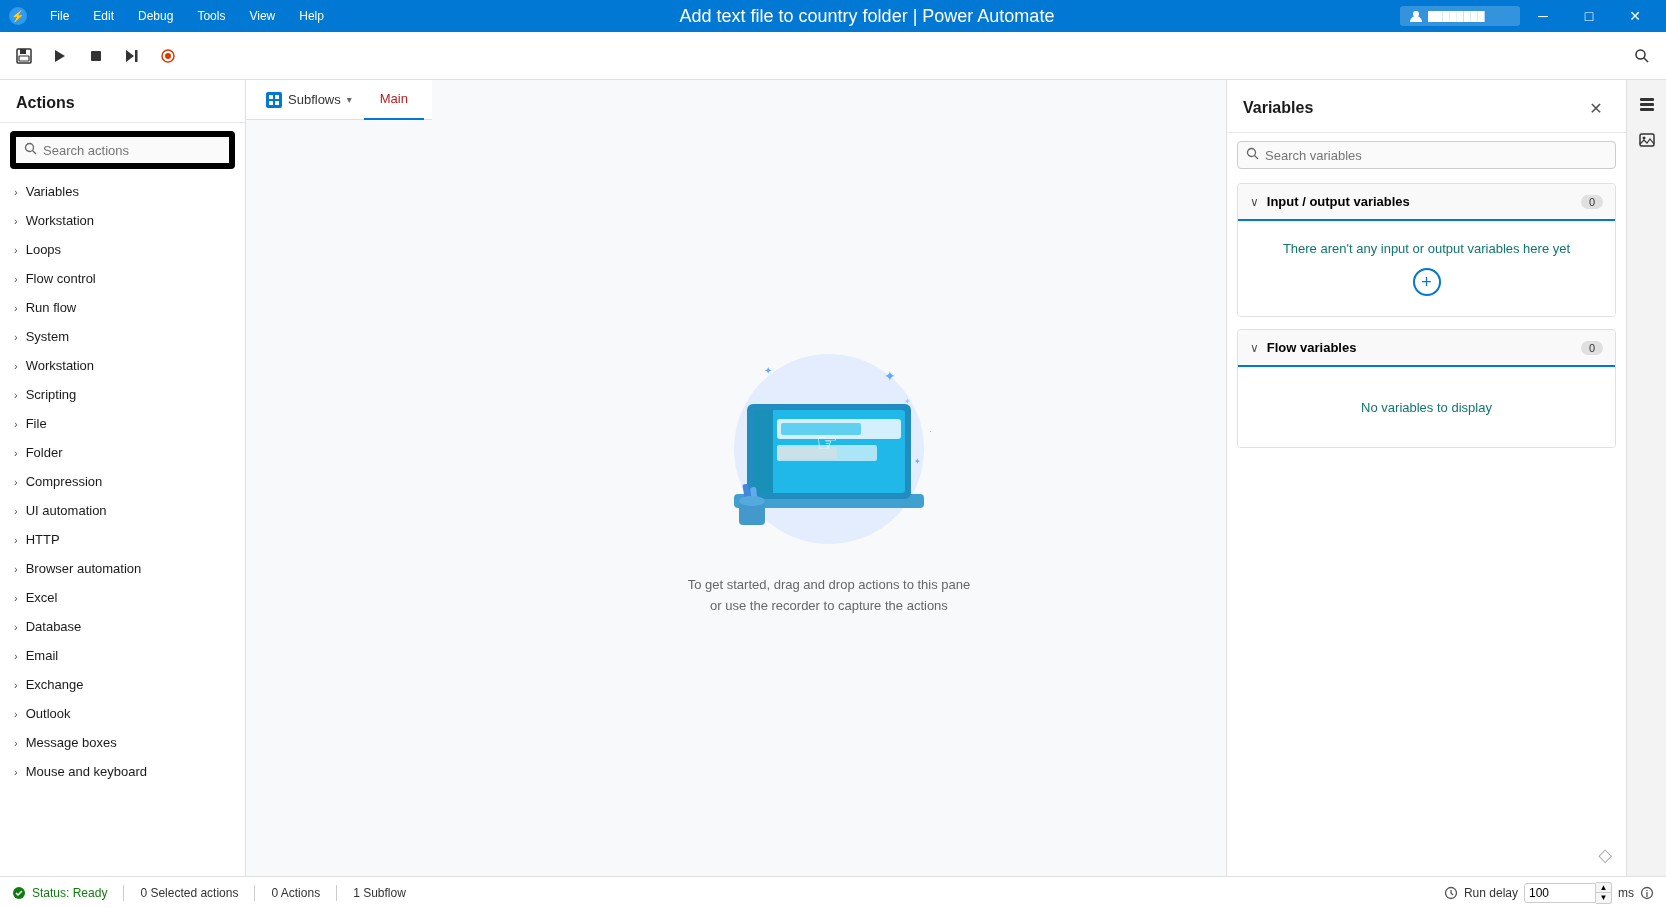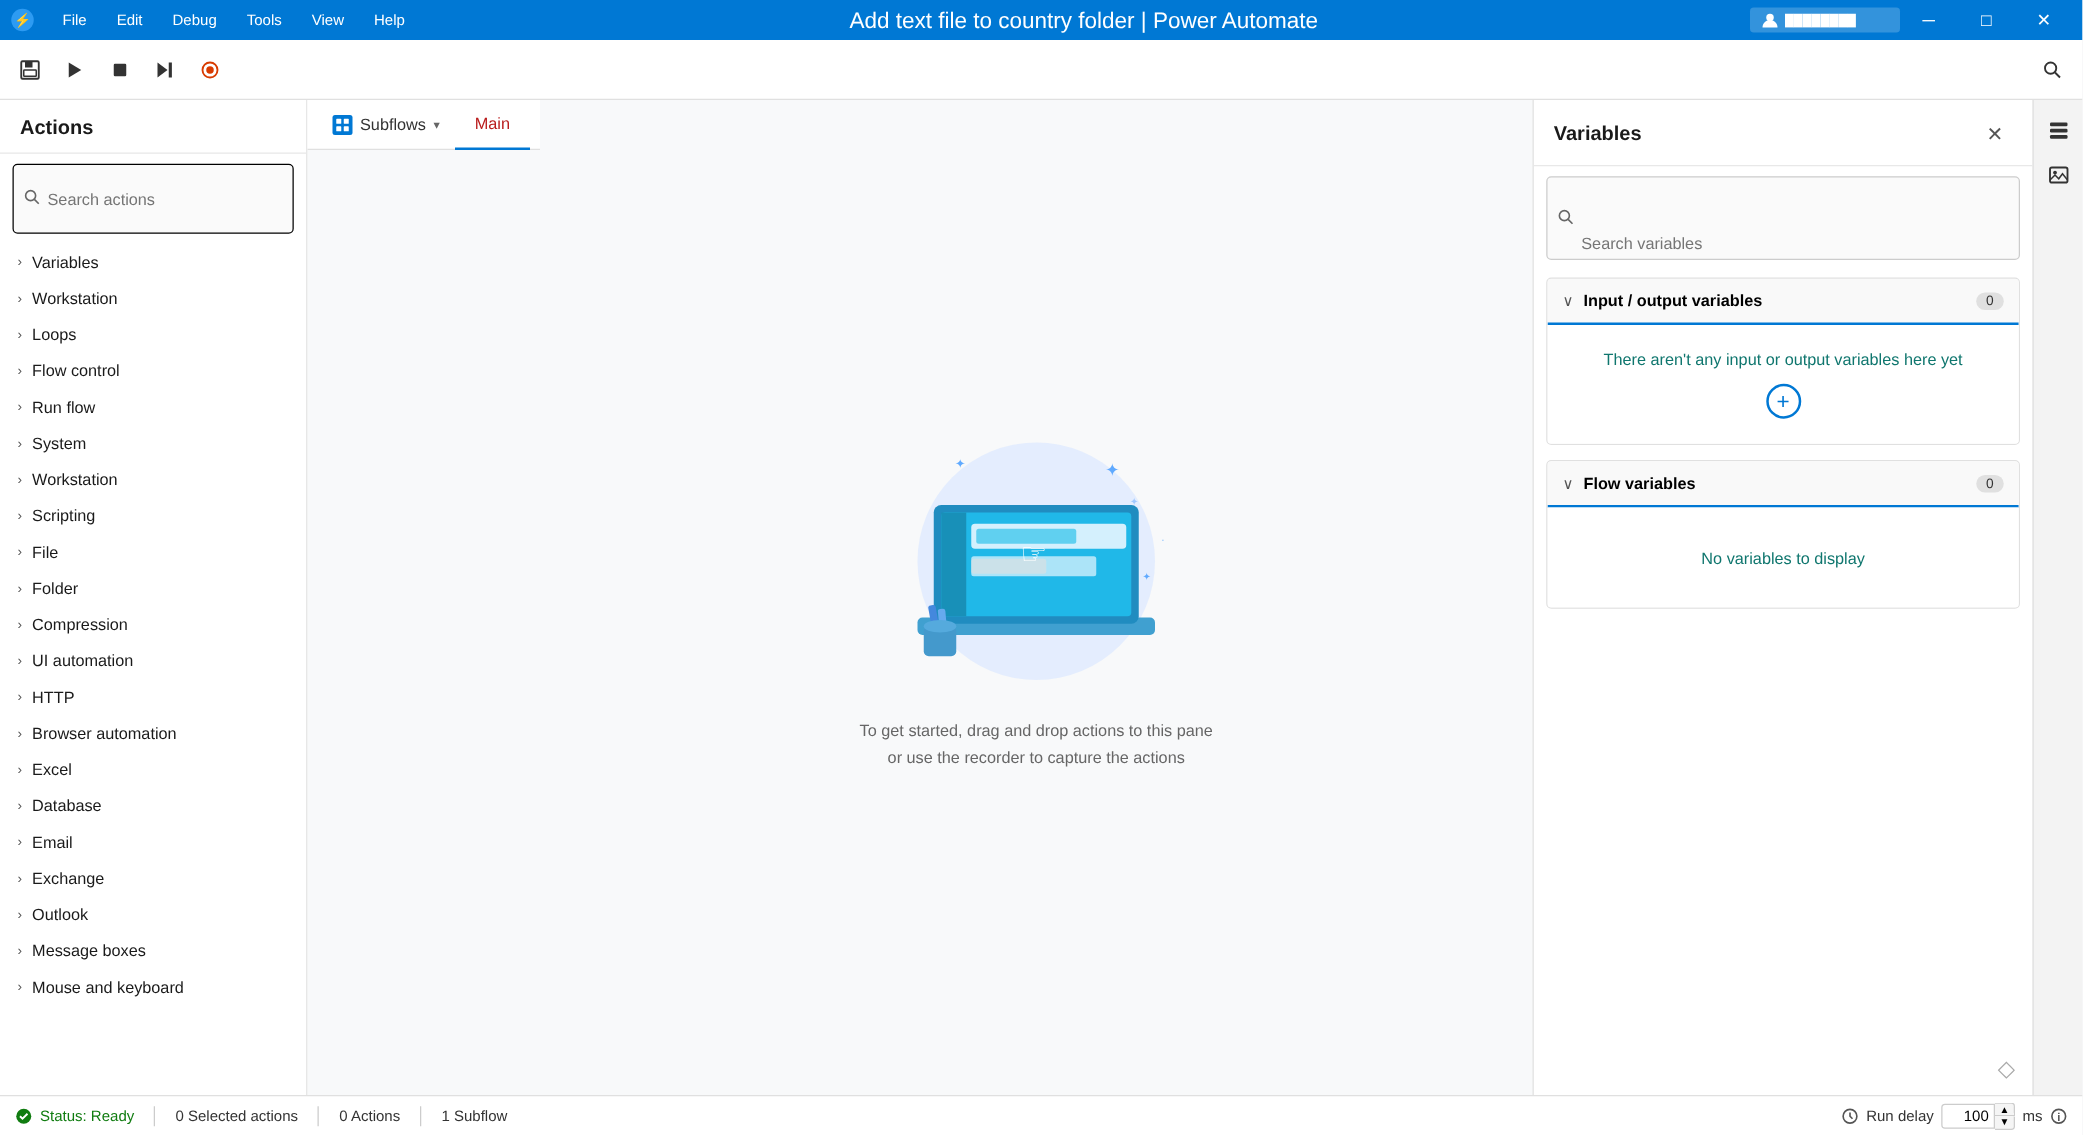--- a/index.html
+++ b/index.html
@@ -124,23 +124,23 @@
     .panel-header {
       padding: 14px 16px 10px;
       font-size: 16px;
       font-weight: 600;
       color: #1a1a1a;
       border-bottom: 1px solid #e8e8e8;
     }
     .search-box {
       margin: 8px 10px;
       display: flex;
-      border: 1px solid #000000;
+      border: 6px solid #000000;
       border-radius: 4px;
-      padding: 19px 8px;
+      padding: 5px 8px;
       background: #fafafa;
     }
     .search-box input {
       border: none;
       background: transparent;
       outline: none;
       font-size: 13px;
       color: #666;
       width: 100%;
     }
@@ -661,21 +661,21 @@
         <span class="var-panel-title">Variables</span>
         <div class="var-close-btn">✕</div>
       </div>
       <div class="var-search-box">
         <span style="margin-right:6px;">
           <svg width="13" height="13" viewBox="0 0 13 13">
               <circle cx="5.5" cy="5.5" r="4" fill="none" stroke="#666" stroke-width="1.3"></circle>
               <line x1="8.5" y1="8.5" x2="12" y2="12" stroke="#666" stroke-width="1.3"></line>
             </svg>
         </span>
-        <input type="text" style="border: none; background: transparent; outline: none; font-size: 13px; color: #a16207; width: 100%; margin-top: 40px;" placeholder="Search variables">
+        <input type="text" style="border: none; background: transparent; outline: none; font-size: 13px; color: #a16207; width: 100%;" placeholder="Search variables">
       </div>
 
       <div class="var-section">
         <div class="var-section-header">
           <span class="var-section-chevron">∨</span>
           <span class="var-section-title">Input / output variables</span>
           <span class="var-badge">0</span>
         </div>
         <div class="var-section-body">
           <span class="var-empty-text">There aren't any input or output variables here yet</span>
@@ -734,21 +734,21 @@
     <div class="status-sep"></div>
     <span>1 Subflow</span>
     <div class="status-right">
       <div class="run-delay-section">
         <svg width="14" height="14" viewBox="0 0 14 14">
           <circle cx="7" cy="7" r="5.5" fill="none" stroke="#555" stroke-width="1.3"></circle>
           <polyline points="7,4 7,7 9,9" fill="none" stroke="#555" stroke-width="1.3"></polyline>
         </svg>
         <span>Run delay</span>
         <div style="display:flex;align-items:center;">
-          <input class="run-delay-input" type="text" style="width: 43px; border: 1px solid rgb(204, 204, 204); border-radius: 3px 0px 0px 3px; padding: 2px 4px; font-size: 12px; text-align: right;" value="100">
+          <input class="run-delay-input" type="text" style="width: 72px; border: 1px solid rgb(204, 204, 204); border-radius: 3px 0px 0px 3px; padding: 2px 4px; font-size: 12px; text-align: left;" value="100">
           <div style="display:flex;flex-direction:column;">
             <button style="width:16px;height:11px;border:1px solid #ccc;border-left:none;background:#f5f5f5;cursor:pointer;font-size:8px;padding:0;border-radius:0 3px 0 0;">▲</button>
             <button style="width:16px;height:11px;border:1px solid #ccc;border-left:none;border-top:none;background:#f5f5f5;cursor:pointer;font-size:8px;padding:0;border-radius:0 0 3px 0;">▼</button>
           </div>
         </div>
         <span>ms</span>
         <svg width="14" height="14" viewBox="0 0 14 14">
           <circle cx="7" cy="7" r="5.5" fill="none" stroke="#555" stroke-width="1.3"></circle>
           <text x="7" y="11" text-anchor="middle" font-size="9" fill="#555" font-weight="bold">i</text>
         </svg>

